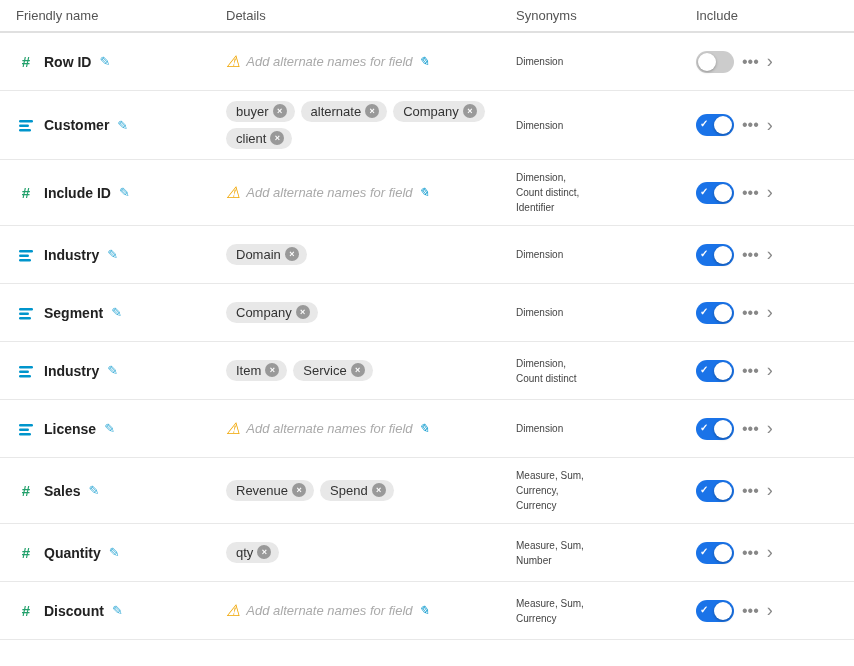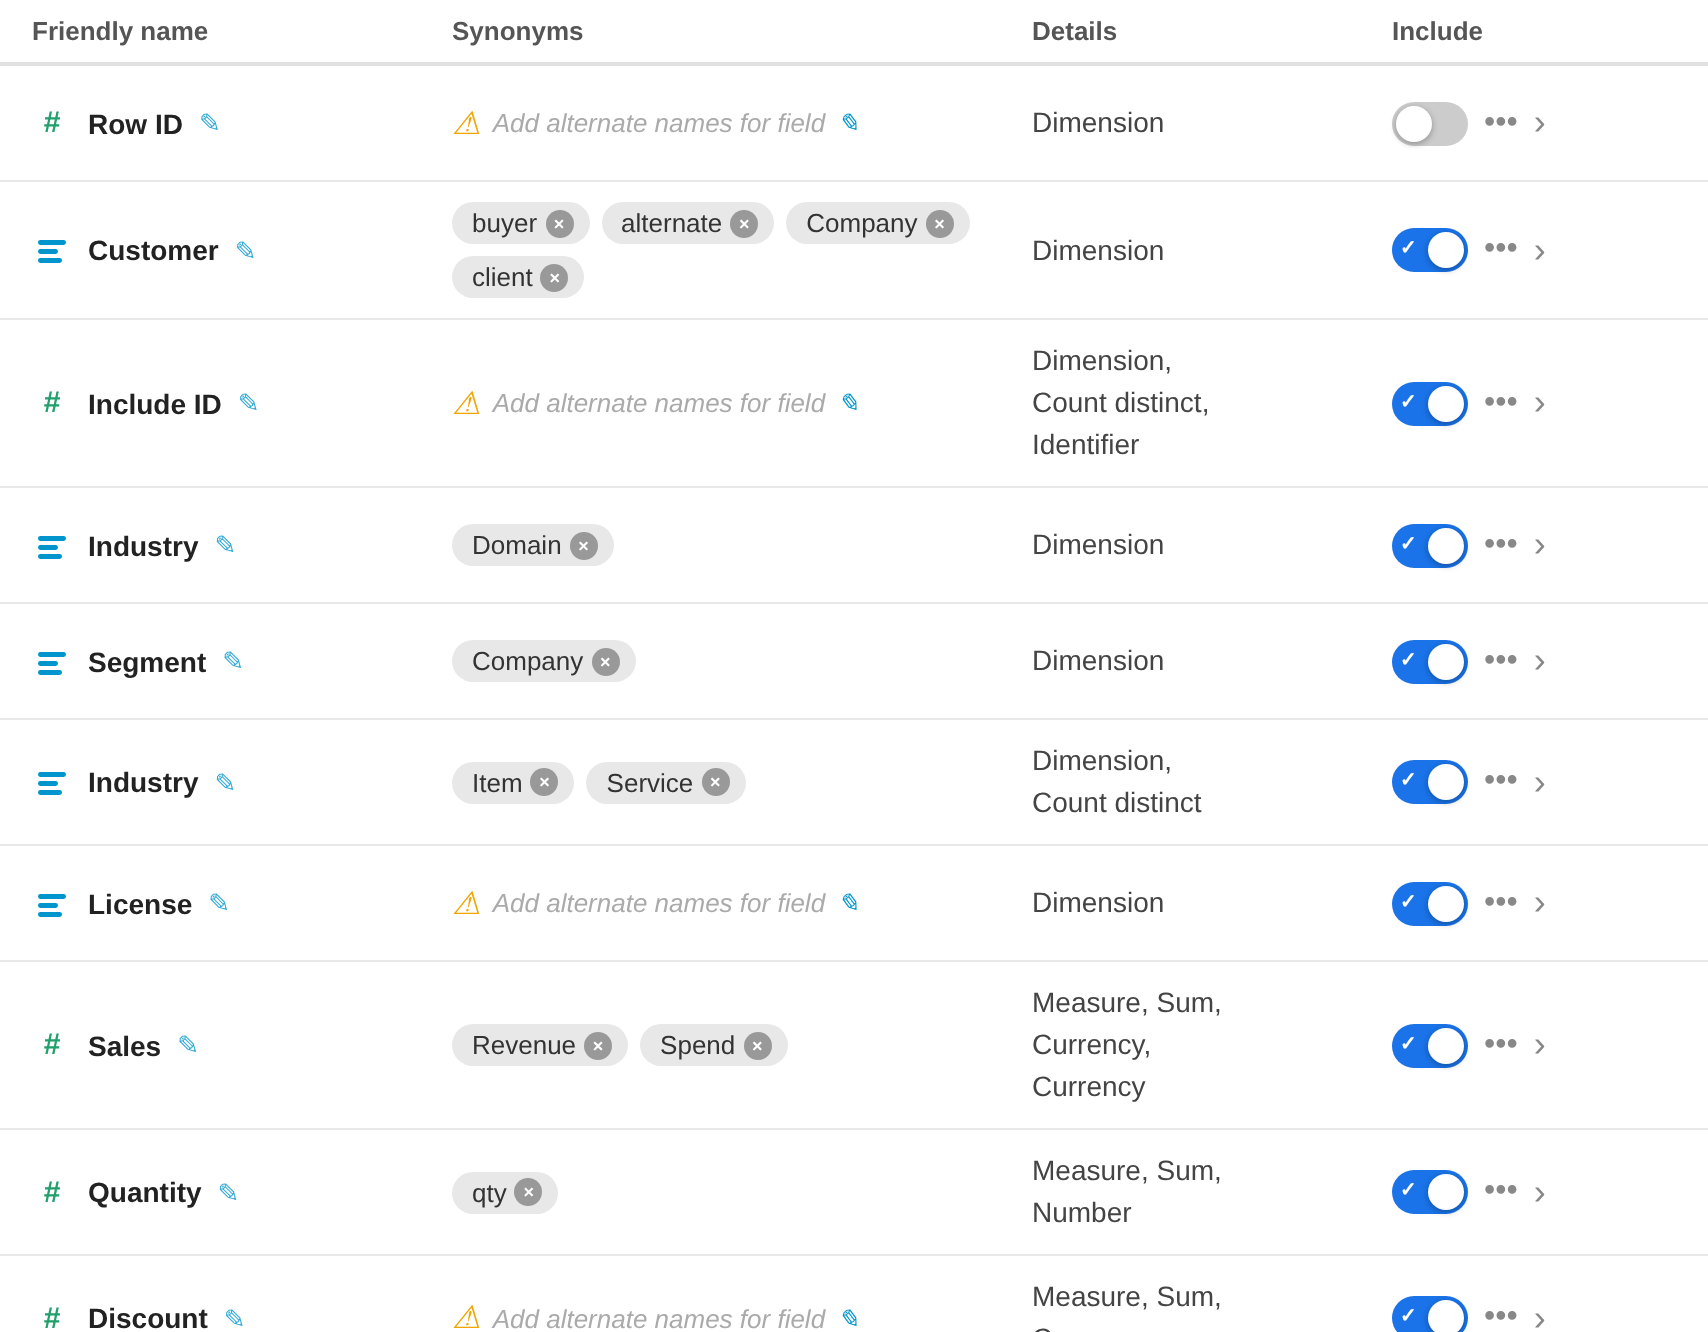--- a/index.html
+++ b/index.html
@@ -14,21 +14,21 @@
       overflow: hidden;
     }
     .table-header {
       display: grid;
       grid-template-columns: 210px 290px 180px 120px 40px;
       padding: 8px 16px;
       border-bottom: 2px solid #e0e0e0;
       background: #fff;
     }
     .table-header span {
-      font-weight: 700;
+      font-weight: 400;
       font-size: 13px;
       color: #555;
     }
     .table-row {
       display: grid;
       grid-template-columns: 210px 290px 180px 120px 40px;
       padding: 10px 16px;
       border-bottom: 1px solid #e8e8e8;
       align-items: center;
       min-height: 58px;
@@ -61,21 +61,20 @@
     }
 
     .synonyms-cell {
       display: flex;
       flex-wrap: wrap;
       align-items: center;
       gap: 6px;
     }
     .synonym-tag {
       display: flex;
-      align-items: center;
       gap: 4px;
       background: #e8e8e8;
       border-radius: 12px;
       padding: 3px 8px 3px 10px;
       font-size: 13px;
       color: #333;
     }
     .tag-remove {
       display: flex;
       align-items: center;
@@ -102,21 +101,21 @@
       font-size: 16px;
     }
     .add-edit-icon {
       color: #0095cc;
       font-size: 13px;
       cursor: pointer;
     }
 
     .details-cell {
       color: #444;
-      font-size: 14px;
+      font-size: 10px;
       line-height: 1.5;
     }
 
     .include-cell {
       display: flex;
       align-items: center;
       gap: 8px;
     }
     .toggle {
       position: relative;
@@ -163,22 +162,22 @@
       font-size: 14px;
       cursor: pointer;
     }
   </style>
 </head>
 <body>
 
 <div class="table-container">
   <div class="table-header">
     <span>Friendly name</span>
+    <span>Details</span>
     <span>Synonyms</span>
-    <span>Details</span>
     <span>Include</span>
     <span></span>
   </div>
   <div id="table-body">
       <div class="table-row">
         <div class="field-name-cell">
           <span class="field-icon">
             <span class="icon-hash">#</span>
           </span>
           <span class="field-name">Row ID</span>

